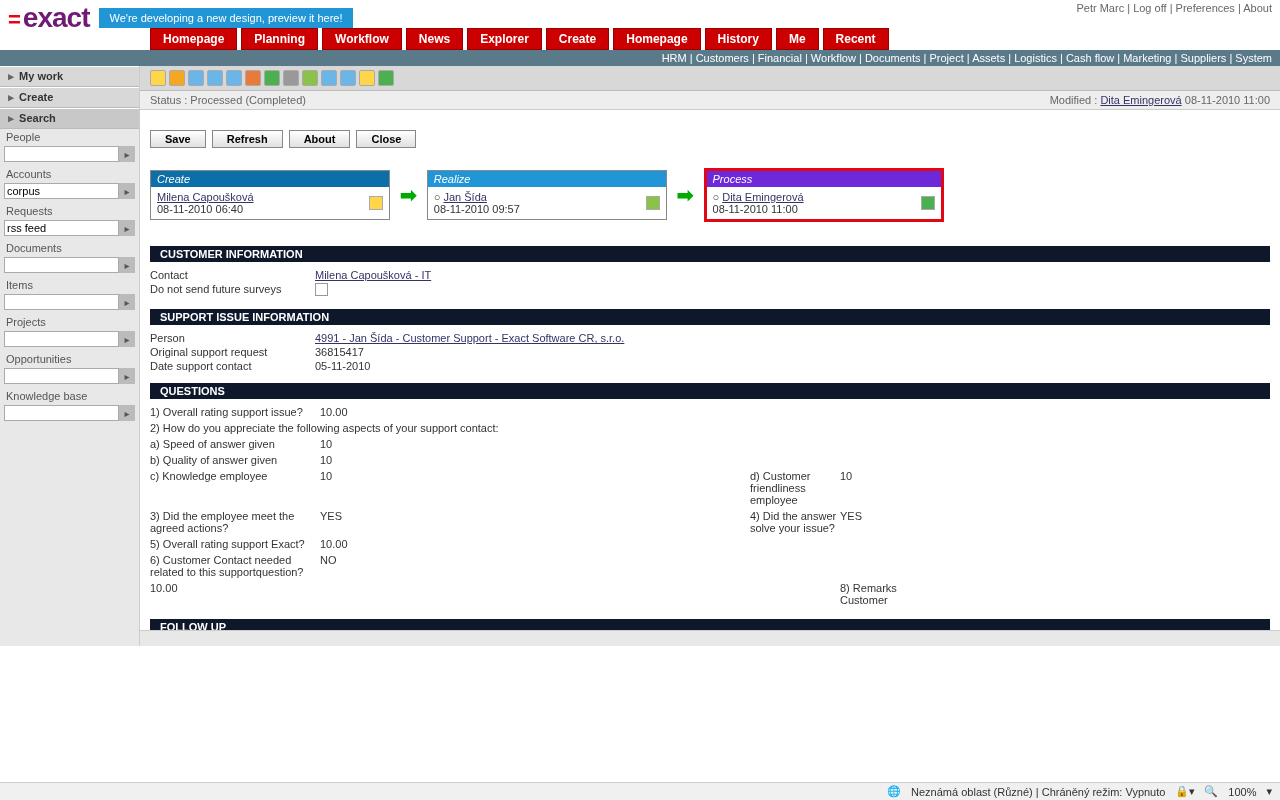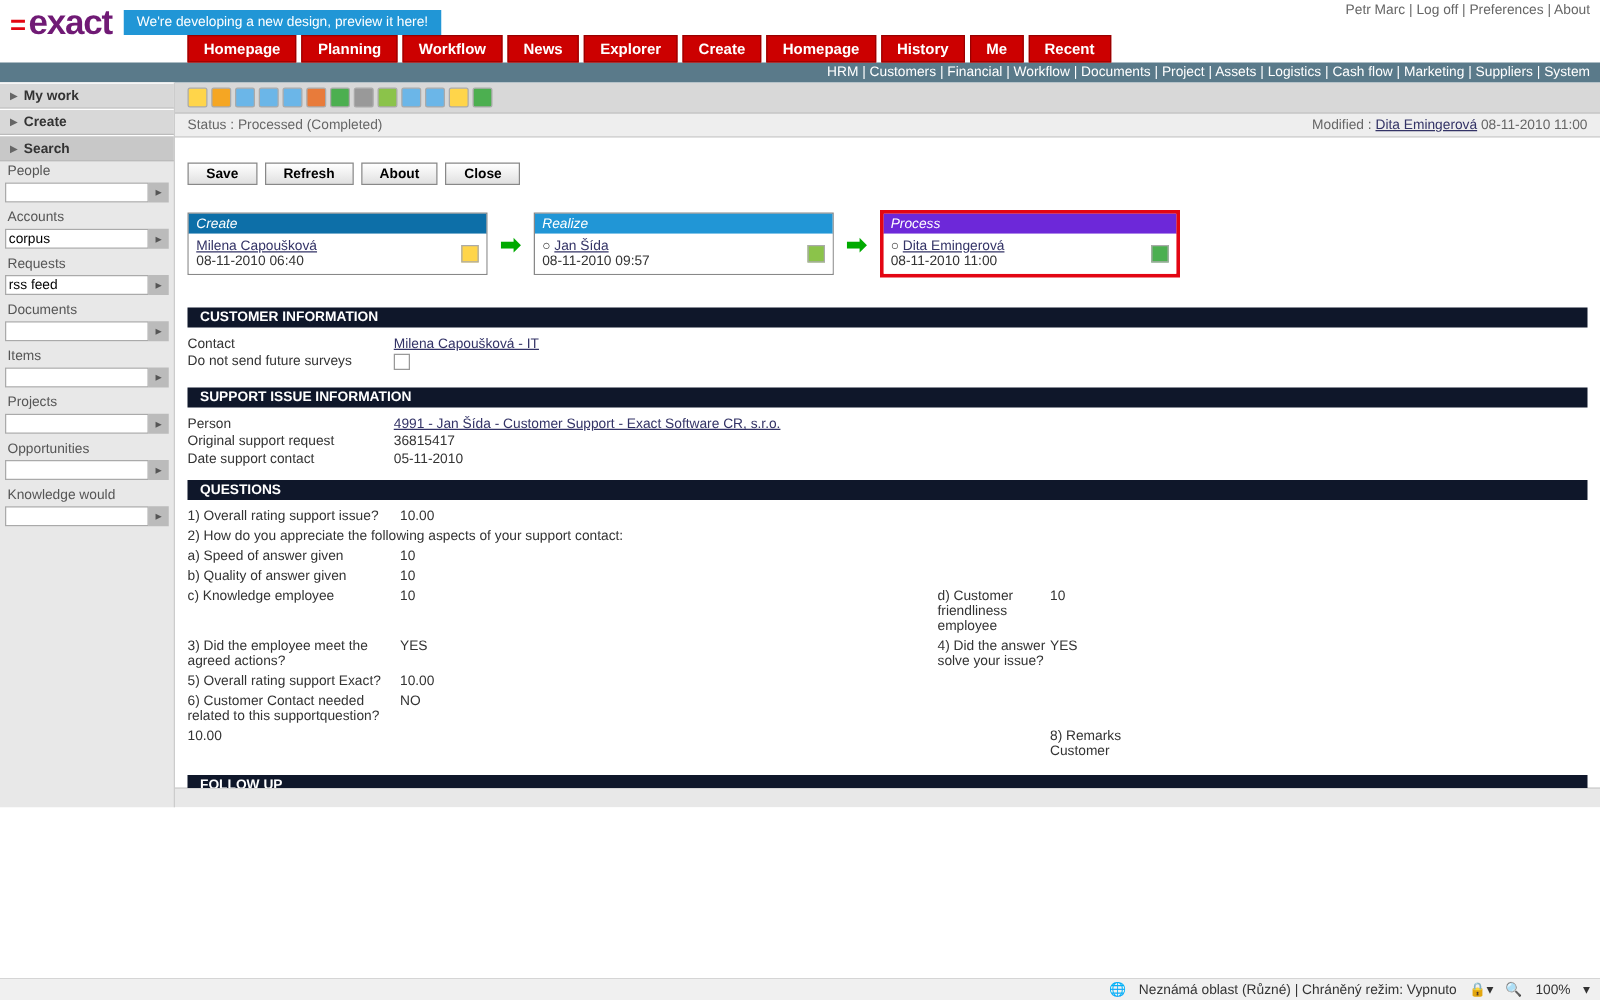--- a/index.html
+++ b/index.html
@@ -135,21 +135,21 @@
     <div class="side-sub">Projects</div>
     <div class="side-input">
         <input style="">
         <div class="go-btn">▸</div>
       </div>
     <div class="side-sub">Opportunities</div>
     <div class="side-input">
         <input style="">
         <div class="go-btn">▸</div>
       </div>
-    <div class="side-sub">Knowledge would</div>
+    <div class="side-sub">Knowledge base</div>
     <div class="side-input">
         <input style="">
         <div class="go-btn">▸</div>
       </div>
   </div>
 
   <div class="content">
     <div class="title-bar">
       <div class="icon-row">
         <div class="tool-icon" style="background:#ffd54a"></div>

